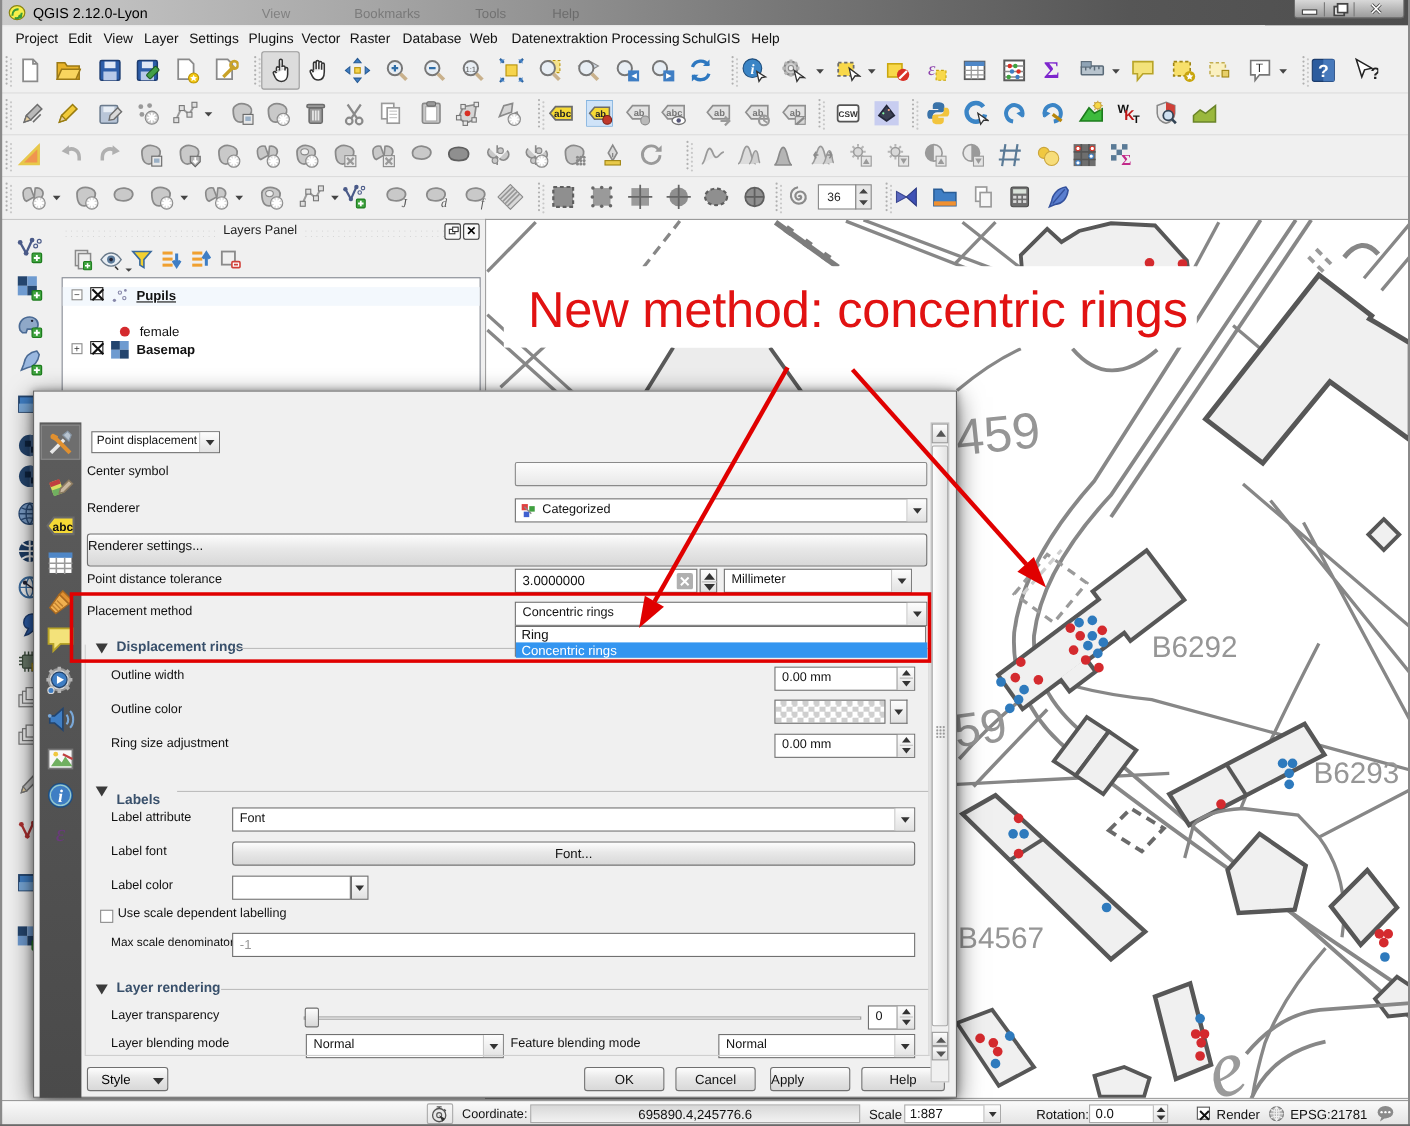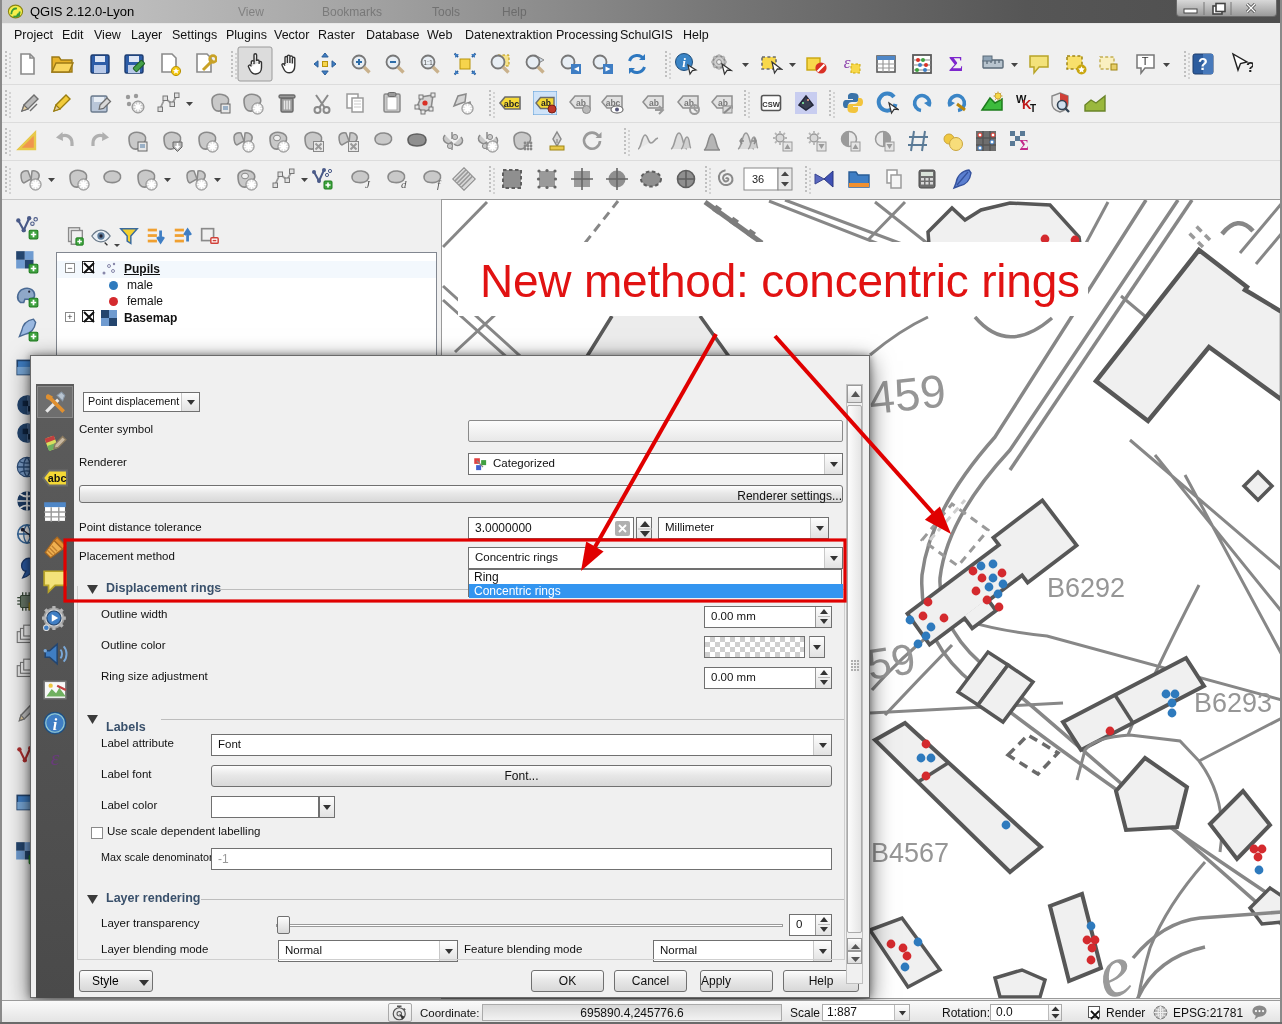--- a/index.html
+++ b/index.html
@@ -1159,20 +1159,30 @@
     <use href="#i-lchip" x="14" y="389" width="26" height="26"></use>
     <use href="#i-lstack" x="14" y="423" width="26" height="26"></use>
     <use href="#i-lstack" x="14" y="457" width="26" height="26"></use>
     <use href="#i-lpencil" x="14" y="500" width="26" height="26"></use>
     <use href="#i-lvred" x="14" y="545" width="26" height="26"></use>
     <use href="#i-lbluesq" x="14" y="590" width="26" height="26"></use>
     <use href="#i-lraster" x="14" y="640" width="26" height="26"></use>
   </svg>
 
 <div style="position:absolute;left:52px;top:200px;width:390px;height:798px;background:#f0f0f0">
+ <div style="position:absolute;left:0;top:3px;width:100%;height:20px">
+  <div style="position:absolute;left:6px;top:5px;width:140px;height:8px;background:radial-gradient(circle 1px at 2px 2px,#cfcfcf 60%,transparent 61%) 0 0/5px 5px"></div>
+  <div style="position:absolute;right:36px;top:5px;width:130px;height:8px;background:radial-gradient(circle 1px at 2px 2px,#cfcfcf 60%,transparent 61%) 0 0/5px 5px"></div>
+  <span style="position:absolute;left:151px;top:1px;font:11.5px 'Liberation Sans';color:#222">Layers Panel</span>
+  <div style="position:absolute;left:352px;top:0px;width:15px;height:15px;border:1.5px solid #333;border-radius:2px;background:#f8f8f8">
+        <div style="position:absolute;left:3px;top:4px;width:6px;height:5px;border:1.5px solid #333;background:#fff"></div>
+        <div style="position:absolute;left:5.5px;top:1.5px;width:6px;height:5px;border:1.5px solid #333;background:#fff"></div>
+      </div>
+  <div style="position:absolute;left:369px;top:0px;width:15px;height:15px;border:1.5px solid #333;border-radius:2px;background:#f8f8f8;font:bold 11px 'Liberation Sans';text-align:center;line-height:14px">✕</div>
+ </div>
  <svg style="position:absolute;left:0;top:24px" width="390" height="26">
   <use href="#i-pgroup" x="12" y="1" width="22" height="22"></use>
       <use href="#i-peye" x="38" y="1" width="22" height="22"></use>
       <path d="M62 20l3 3 3-3z" fill="#444"></path>
       <use href="#i-pfilter" x="66" y="1" width="22" height="22"></use>
       <use href="#i-pupdn" x="93" y="1" width="22" height="22"></use>
       <use href="#i-pexpand" x="120" y="1" width="22" height="22"></use>
       <use href="#i-premove" x="146" y="1" width="22" height="22"></use>
  </svg>
  <div style="position:absolute;left:4px;top:52px;right:5px;height:741px;background:#fff;border:1px solid #828790">
@@ -1182,24 +1192,20 @@
     <svg style="position:absolute;left:24px;top:-1px" width="16" height="16">
           <path d="M3 3l10 10M13 3L3 13" stroke="#111" stroke-width="2"></path>
         </svg>
     <svg style="position:absolute;left:44px;top:1px" width="16" height="14">
           <circle cx="3" cy="11" r="1.5" fill="#88a"></circle>
           <circle cx="8" cy="4" r="1.5" fill="none" stroke="#88a"></circle>
           <circle cx="12" cy="9" r="1.5" fill="none" stroke="#88a"></circle>
           <circle cx="13" cy="2" r="1.2" fill="#88a"></circle>
         </svg>
     <span style="position:absolute;left:67px;top:1px;font:bold 12px 'Liberation Sans';color:#111;text-decoration:underline">Pupils</span>
-  </div>
-  <div style="position:absolute;left:0;top:25px;width:100%;height:16px">
-    <span style="position:absolute;left:52px;top:3px;width:9px;height:9px;border-radius:50%;background:#2e7abd"></span>
-    <span style="position:absolute;left:70px;top:0px;font:12px 'Liberation Sans';color:#111">male</span>
   </div>
   <div style="position:absolute;left:0;top:41px;width:100%;height:16px">
     <span style="position:absolute;left:52px;top:3px;width:9px;height:9px;border-radius:50%;background:#d42a2e"></span>
     <span style="position:absolute;left:70px;top:0px;font:12px 'Liberation Sans';color:#111">female</span>
   </div>
   <div style="position:absolute;left:0;top:57px;width:100%;height:17px">
     <span style="position:absolute;left:8px;top:2px;width:10px;height:10px;border:1px solid #8a8a8a;background:#fff;font:9px/9px 'Liberation Sans';text-align:center;color:#333">+</span>
     <span style="position:absolute;left:25px;top:0px;width:12px;height:12px;border:1.5px solid #222;background:#fff"></span>
     <svg style="position:absolute;left:24px;top:-1px" width="16" height="16">
           <path d="M3 3l10 10M13 3L3 13" stroke="#111" stroke-width="2"></path>
@@ -1411,21 +1417,21 @@
         <rect x="2" y="2" width="9" height="9" fill="#e04040"></rect>
         <rect x="13" y="5" width="8" height="8" fill="#40a040"></rect>
         <rect x="5" y="13" width="8" height="8" fill="#4060d0"></rect>
         <path d="M6 6l10 10" stroke="#888" stroke-width="2"></path>
       </svg>
       <span style="position:absolute;left:24px;top:3px;font:11.5px 'Liberation Sans';color:#111;white-space:nowrap">Categorized</span>
       <div style="position:absolute;right:0;top:0;width:18px;height:20px;border-left:1px solid #c8c8c8;background:linear-gradient(#fdfdfd,#e2e2e2)"><svg width="18" height="20">
           <path d="M5 8l4 5 4-5z" fill="#333"></path>
         </svg></div>
     </div>
-    <div style="position:absolute;left:48px;top:129px;width:764px;height:18px;background:linear-gradient(#fdfdfd,#e8e8e8 45%,#d8d8d8);border:1px solid #707070;border-radius:3px;text-align:right;font:12px/20px 'Liberation Sans';color:#111">Renderer settings...</div>
+    <div style="position:absolute;left:48px;top:129px;width:764px;height:30px;background:linear-gradient(#fdfdfd,#e8e8e8 45%,#d8d8d8);border:1px solid #707070;border-radius:3px;text-align:left;font:12px/20px 'Liberation Sans';color:#111">Renderer settings...</div>
     <span style="font:11.5px 'Liberation Sans';color:#111;position:absolute;white-space:nowrap;left:48px;top:165px;font:11.5px 'Liberation Sans';color:#111">Point distance tolerance</span>
     <div style="position:absolute;left:437px;top:161px;width:166px;height:22px;background:#fff;border:1px solid #707070">
       <span style="position:absolute;left:6px;top:3px;font:12px 'Liberation Sans';color:#111">3.0000000</span>
       <svg style="position:absolute;right:3px;top:3px" width="15" height="15">
         <rect x="0" y="0" width="15" height="15" rx="2" fill="#b0b0b0"></rect>
         <path d="M4 4l7 7M11 4l-7 7" stroke="#fff" stroke-width="1.8"></path>
       </svg>
     </div>
     <div style="position:absolute;left:605px;top:161px;width:16px;height:22px;background:linear-gradient(#fdfdfd,#e2e2e2);border:1px solid #707070"><svg width="16" height="22">
         <path d="M3 9l5-6 5 6z" fill="#333"></path>

